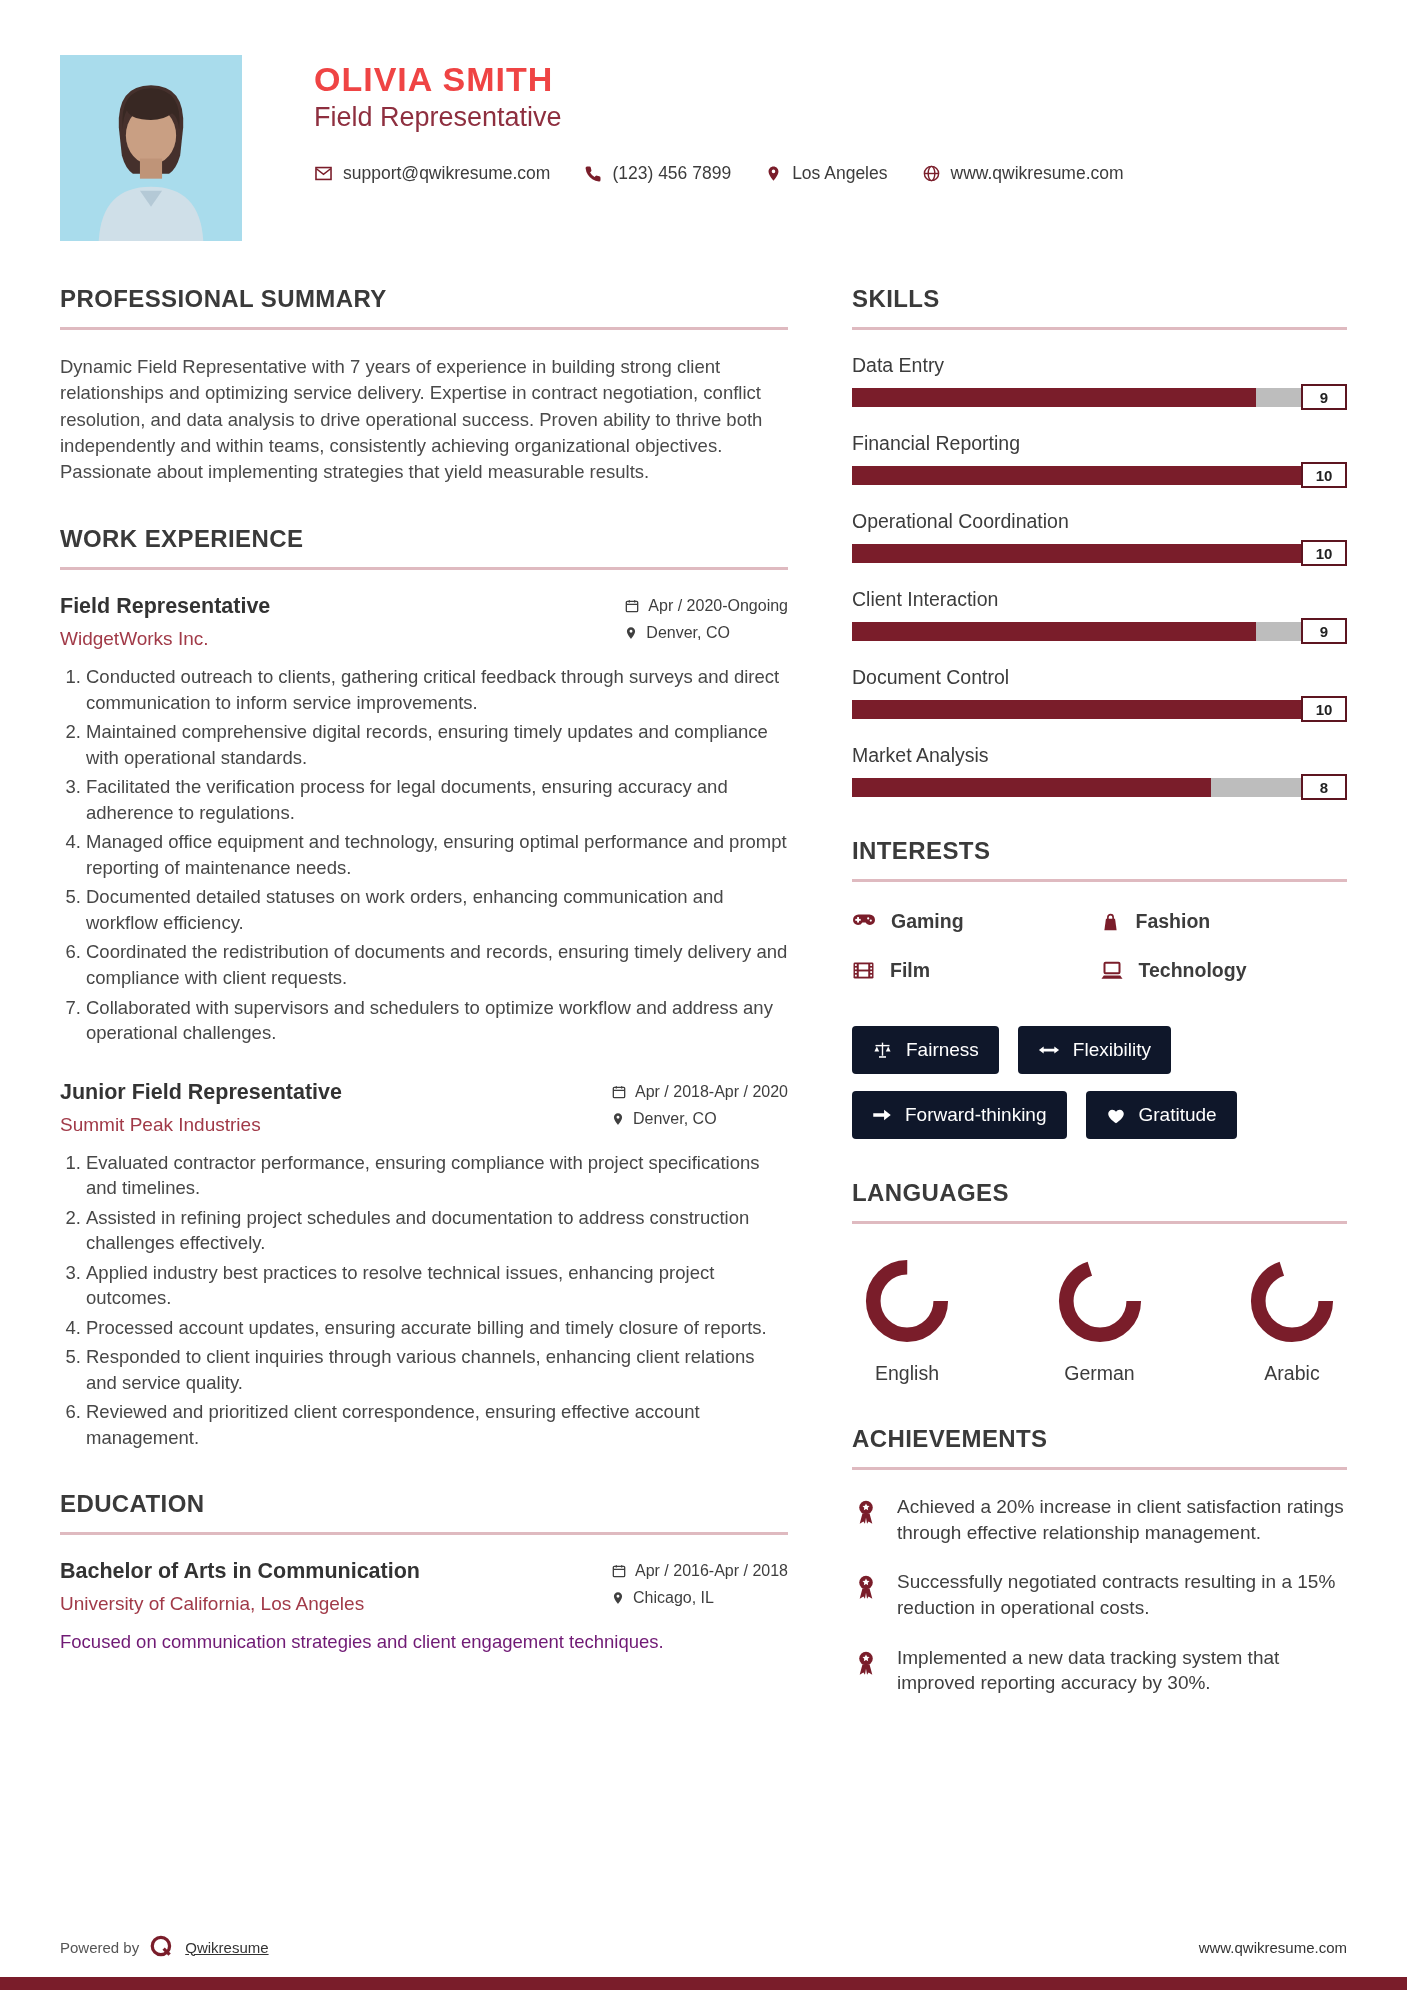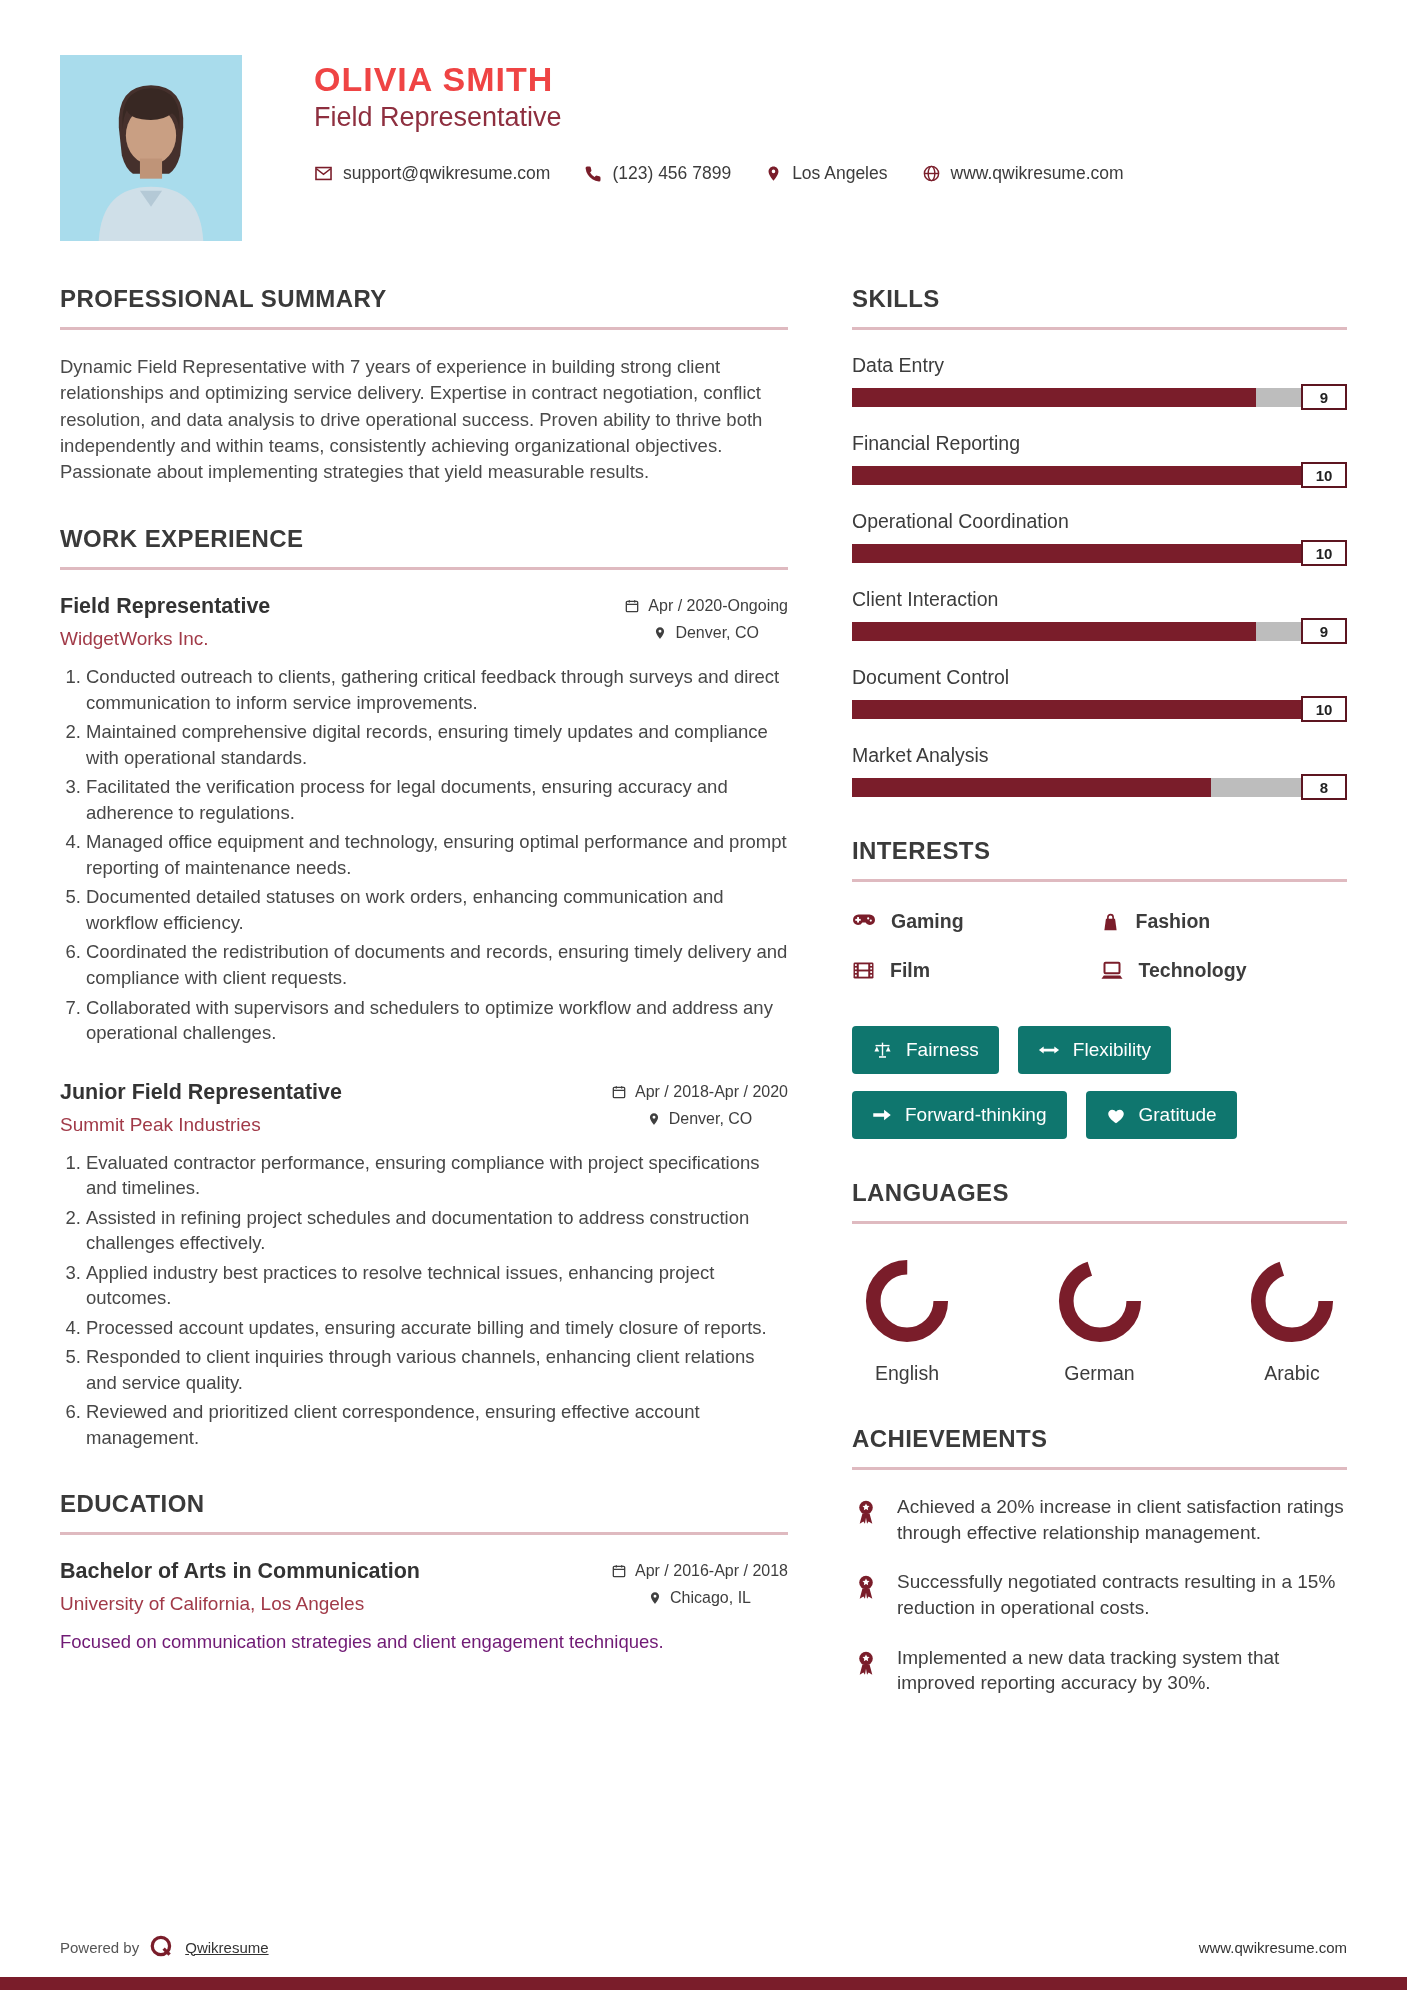--- a/index.html
+++ b/index.html
@@ -34,21 +34,21 @@
   .section-block { margin-bottom:40px; }
 
   .summary-text { font-size:18.5px; line-height:1.42; color:#4a4a4a; }
 
   
   .job { margin-bottom:34px; }
   .job-head { display:flex; justify-content:space-between; align-items:flex-start; }
   .job-left { min-width:0; }
   .job-name { font-size:21.5px; font-weight:700; color:#333333; margin-bottom:9px; }
   .company { font-size:19px; color:#a13a48; }
-  .job-right { display:flex; flex-direction:column; align-items:center; gap:9px; padding-top:3px; }
+  .job-right { display:flex; flex-direction:column; align-items:flex-start; gap:9px; padding-top:3px; }
   .meta { display:flex; align-items:center; gap:8px; font-size:16px; color:#3e3e3e; white-space:nowrap; }
   .meta svg { display:block; }
   ol.bullets { margin-top:14px; padding-left:26px; font-size:18.5px; line-height:1.38; color:#474747; }
   ol.bullets li { margin-bottom:4px; }
   .edu-desc { margin-top:14px; font-size:18.5px; line-height:1.4; color:#701a75; }
 
   
   .skill { margin-bottom:25px; }
   .skill-name { font-size:19.5px; color:#3c3c3c; margin-bottom:11px; }
   .skill-bar { position:relative; height:19px; }
@@ -61,21 +61,21 @@
   }
 
   
   .interests-grid { display:grid; grid-template-columns:1fr 1fr; row-gap:26px; padding-top:4px; }
   .interest { display:flex; align-items:center; gap:15px; font-size:19.5px; color:#3c3c3c;font-weight:bold; }
   .interest svg { display:block; flex:none; }
 
   
   .strengths { display:flex; flex-wrap:wrap; gap:17px 19px; padding-top:4px; }
   .pill {
-    display:flex; align-items:center; gap:13px; background:#0f766e; color:#ffffff;
+    display:flex; align-items:center; gap:13px; background:#0f172a; color:#ffffff;
     font-size:19px; padding:13px 20px; border-radius:4px;
   }
   .pill svg { display:block; flex:none; }
 
   
   .langs { display:flex; justify-content:space-between; padding:8px 10px 0 10px; }
   .lang { display:flex; flex-direction:column; align-items:center; }
   .lang svg { width:90px; height:90px; display:block; }
   .lang-label { margin-top:16px; font-size:19.5px; color:#3c3c3c; }
 

